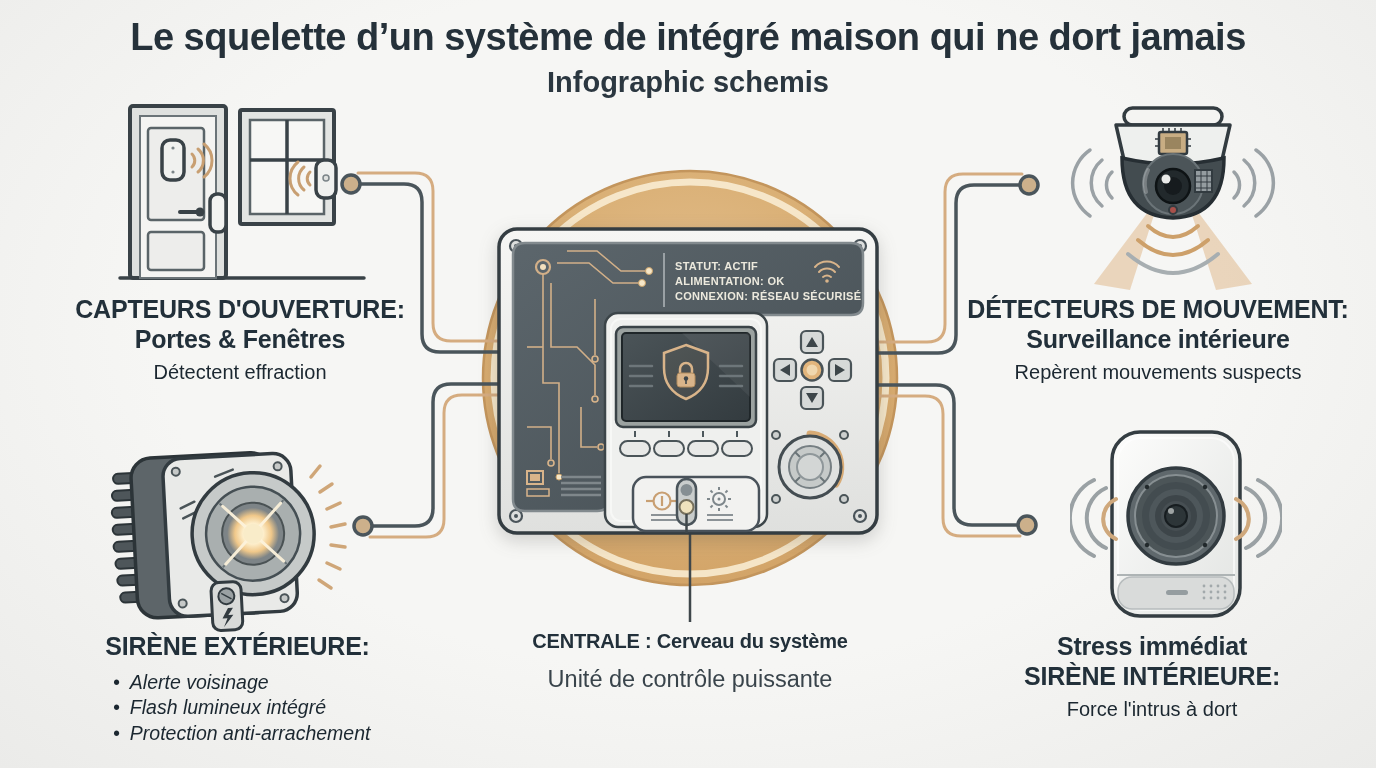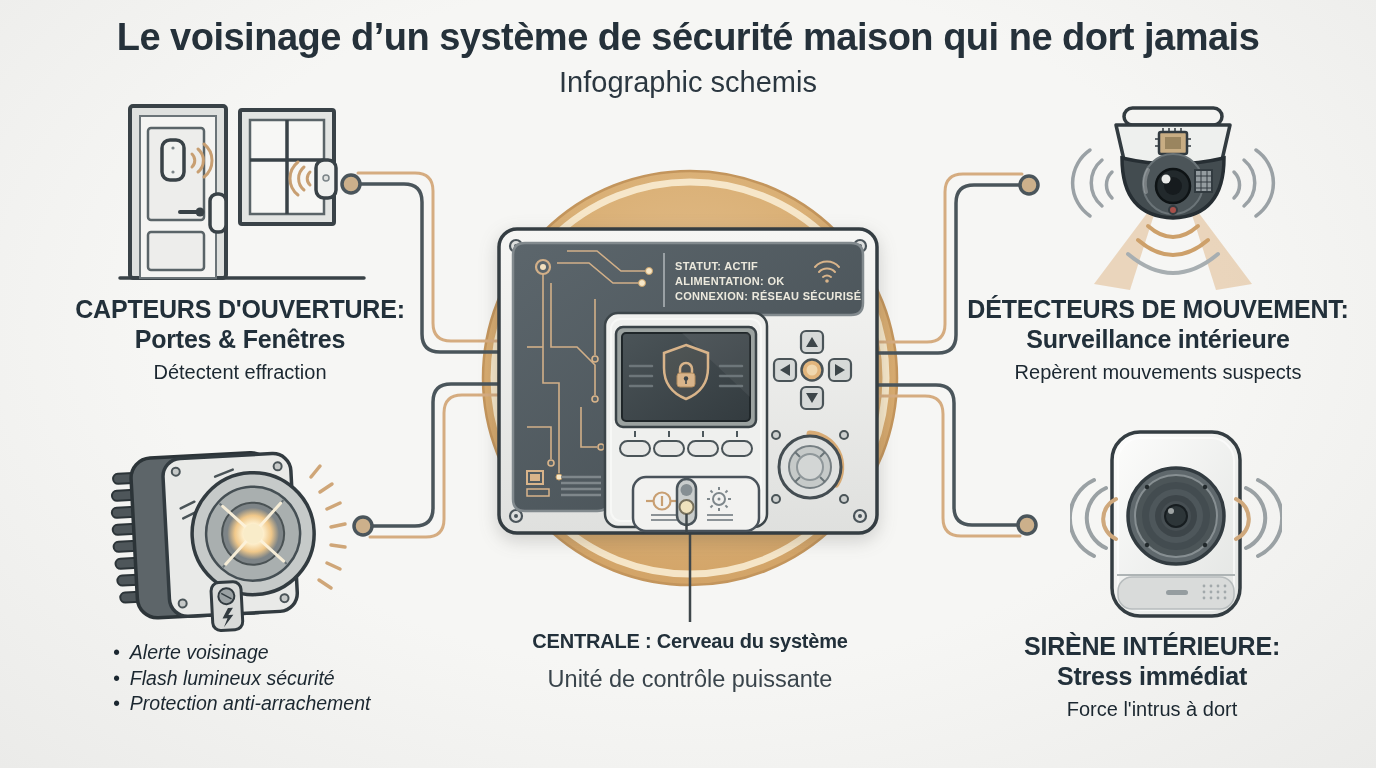--- a/index.html
+++ b/index.html
@@ -4,21 +4,21 @@
 <style>
   html,body{margin:0;padding:0;background:#e6e6e4;}
   .stage{
     position:relative;width:1376px;height:768px;overflow:hidden;
     background:radial-gradient(ellipse at 50% 42%, #f6f6f4 55%, #ebebe9 100%);
     font-family:"Liberation Sans", sans-serif;color:#232f36;
   }
   .abs{position:absolute;}
   .title-block{position:absolute;top:16px;left:0;width:1376px;text-align:center;}
   .main-title{font-size:38px;font-weight:800;letter-spacing:-.5px;color:#25313a;line-height:1.12;margin:0;}
-  .sub-title{font-size:29px;font-weight:400;color:#2b3740;margin-top:7px;}
+  .sub-title{font-size:29px;font-weight:700;color:#2b3740;margin-top:7px;}
   .node{position:absolute;text-align:center;}
   .node-title{font-size:25px;font-weight:800;color:#22303a;line-height:1.18;letter-spacing:-.2px;}
   .node-desc{font-size:20px;font-weight:400;color:#1b2730;margin-top:7px;}
   .node-bullets{margin:8px 0 0 0;padding:0 0 0 58px;text-align:left;list-style:none;}
   .node-bullets li{font-size:19.5px;color:#1b2730;line-height:1.32;font-style:italic;}
   .node-bullets li::before{content:"•";margin-right:10px;}
   .central-title{font-size:20px;font-weight:800;color:#22303a;letter-spacing:-.2px;}
   .central-sub{font-size:23.5px;font-weight:400;color:#39444b;margin-top:13px;}
   .shadowed{filter:drop-shadow(0 6px 9px rgba(70,70,65,.22));}
   svg text{font-family:"Liberation Sans", sans-serif;}
@@ -461,21 +461,21 @@
       <path d="M46,73 a22,22 0 0 0 0,40" stroke="#cfa87c" stroke-width="4"></path>
     </g>
     <g fill="none" stroke-linecap="round">
       <path d="M176,62 a33,33 0 0 1 0,60" stroke="#9aa1a4" stroke-width="4"></path>
       <path d="M188,54 a42,42 0 0 1 0,76" stroke="#9aa1a4" stroke-width="4"></path>
       <path d="M166,73 a22,22 0 0 1 0,40" stroke="#cfa87c" stroke-width="4"></path>
     </g>
   </svg>
 
   <header class="title-block">
-    <h1 class="main-title">Le voisinage d’un système de sécurité maison qui ne dort jamais</h1>
+    <h1 class="main-title">Le squelette d’un système de intégré maison qui ne dort jamais</h1>
     <div class="sub-title">Infographic schemis</div>
   </header>
 
   <div class="node" style="left:65px;top:295px;width:350px">
     <div class="node-title">
       <div>CAPTEURS D'OUVERTURE:</div>
       <div>Portes &amp; Fenêtres</div>
     </div>
     <div class="node-desc">Détectent effraction</div>
   </div>
@@ -483,32 +483,33 @@
   <div class="node" style="left:963px;top:295px;width:390px">
     <div class="node-title">
       <div>DÉTECTEURS DE MOUVEMENT:</div>
       <div>Surveillance intérieure</div>
     </div>
     <div class="node-desc">Repèrent mouvements suspects</div>
   </div>
 
   <div class="node" style="left:55px;top:632px;width:365px">
     <div class="node-title">
+      <div>SIRÈNE EXTÉRIEURE:</div>
     </div>
     <ul class="node-bullets">
       <li>Alerte voisinage</li>
-      <li>Flash lumineux sécurité</li>
+      <li>Flash lumineux intégré</li>
       <li>Protection anti-arrachement</li>
     </ul>
   </div>
 
   <div class="node" style="left:962px;top:632px;width:380px">
     <div class="node-title">
+      <div>Stress immédiat</div>
       <div>SIRÈNE INTÉRIEURE:</div>
-      <div>Stress immédiat</div>
     </div>
     <div class="node-desc">Force l'intrus à dort</div>
   </div>
 
   <div class="node" style="left:453px;top:630px;width:474px">
     <div class="central-title">CENTRALE : Cerveau du système</div>
     <div class="central-sub">Unité de contrôle puissante</div>
   </div>
 
 </div>

